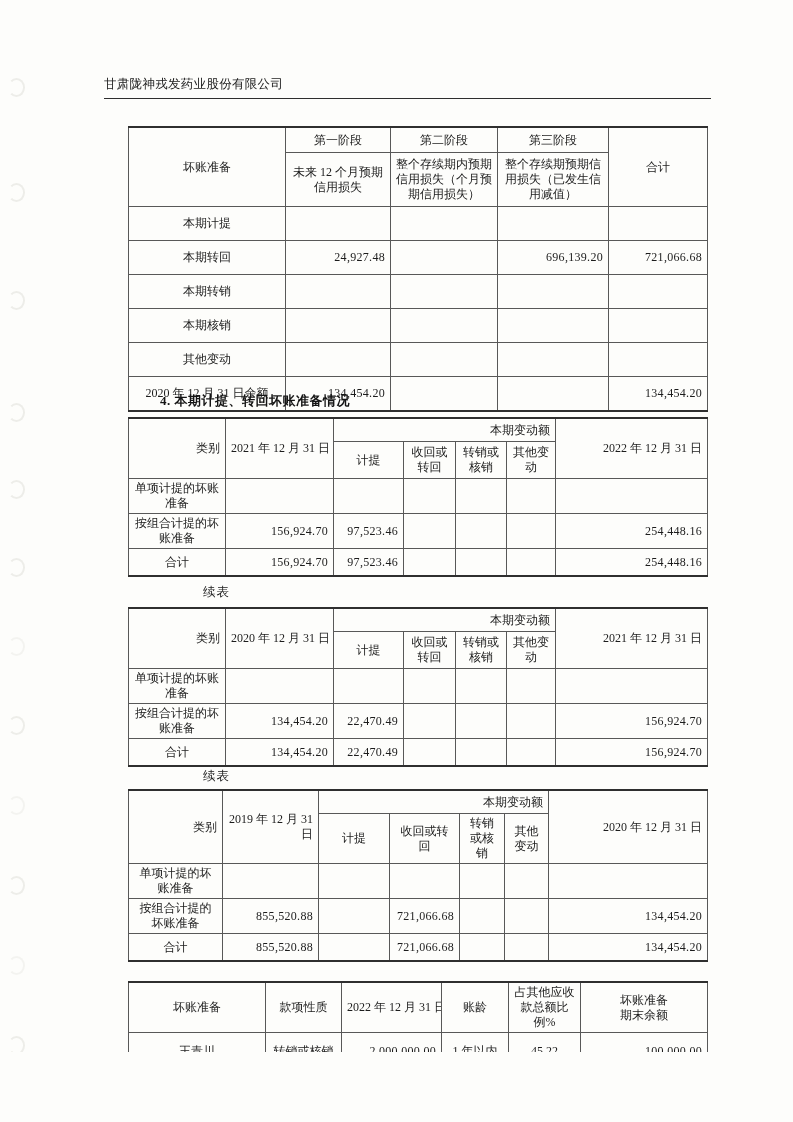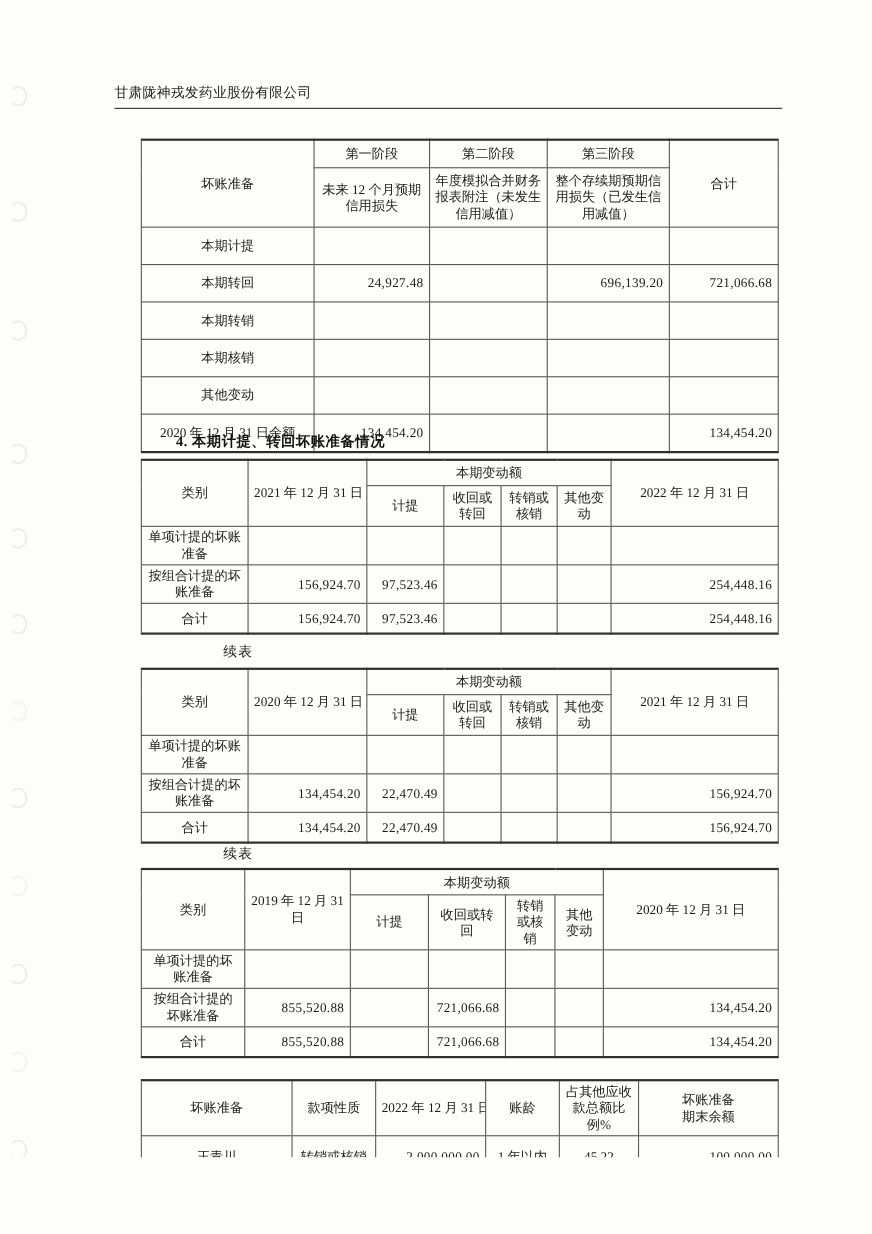--- a/index.html
+++ b/index.html
@@ -42,21 +42,21 @@
   .num{text-align:right;padding-right:9px;letter-spacing:.3px;}
   .prewrap{white-space:pre-line;}
   .nowrap{white-space:nowrap;margin-left:28px;}
 
   
   .t1 thead td.h1{height:20px;}
   .t1 thead td.h2{height:49px;}
   .t1 tbody td{height:29px;}
 
   
-  .chg thead td.h1{height:18px;}
+  .chg thead td.h1{height:18px;text-align:right;}
   .chg thead td.h2{height:32px;}
   .chg tbody td{height:22px;}
 
   
   .t5 thead td{height:32px;}
   .t5 tbody td{height:32px;}
 
   .section-heading{
     font-size:13px;font-weight:bold;letter-spacing:.5px;color:#141414;
   }
@@ -101,21 +101,21 @@
     <thead>
       <tr>
         <td class="ctr h1" rowspan="2">坏账准备</td>
         <td class="ctr h1">第一阶段</td>
         <td class="ctr h1">第二阶段</td>
         <td class="ctr h1">第三阶段</td>
         <td class="ctr h1" rowspan="2">合计</td>
       </tr>
       <tr>
         <td class="ctr h2">未来 12 个月预期信用损失</td>
-        <td class="ctr h2">年度模拟合并财务报表附注（未发生信用减值）</td>
+        <td class="ctr h2">整个存续期内预期信用损失（个月预期信用损失）</td>
         <td class="ctr h2">整个存续期预期信用损失（已发生信用减值）</td>
       </tr>
     </thead>
     <tbody>
       <tr>
         <td class="lbl">本期计提</td>
         <td class="num"></td>
         <td class="num"></td>
         <td class="num"></td>
         <td class="num"></td>

